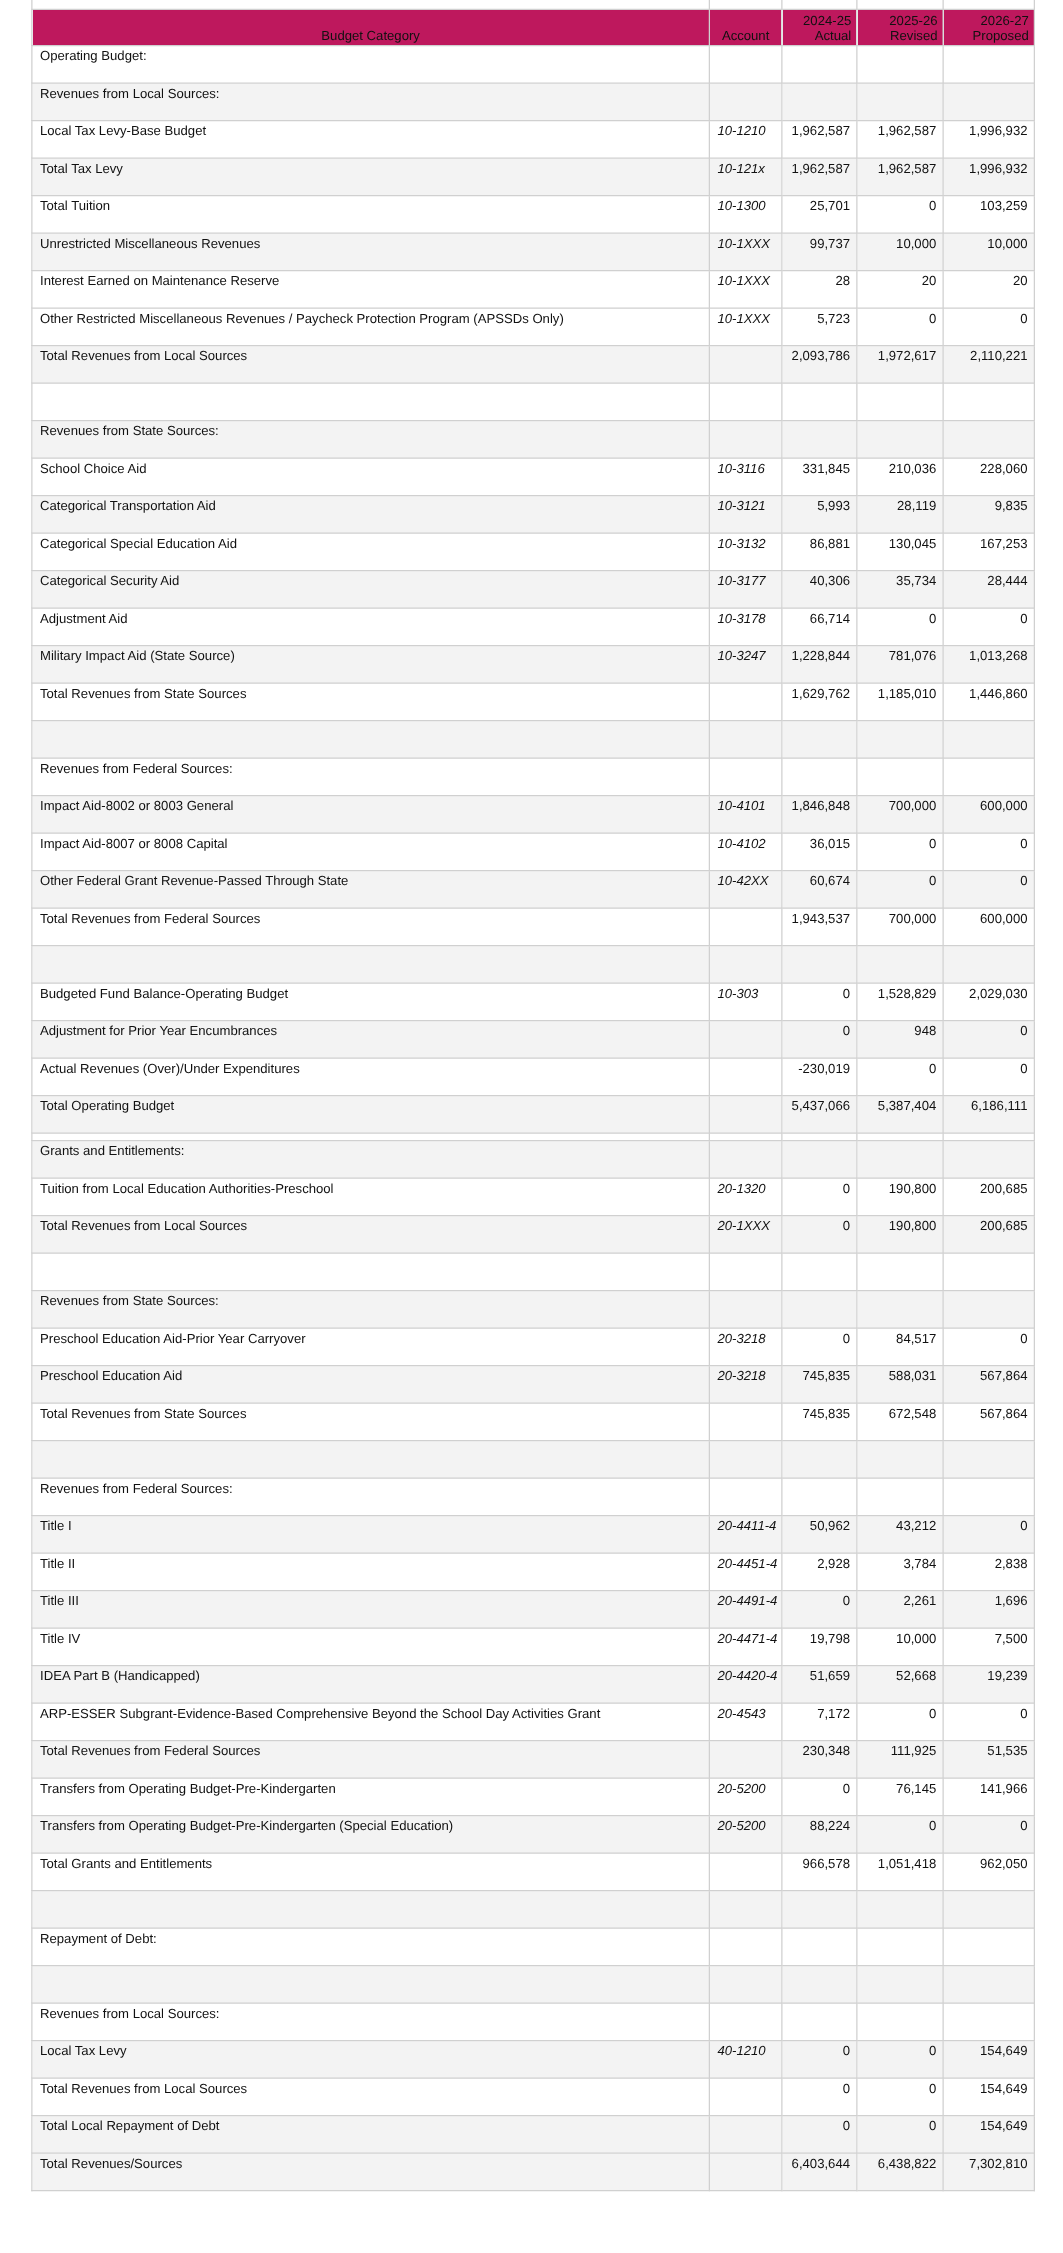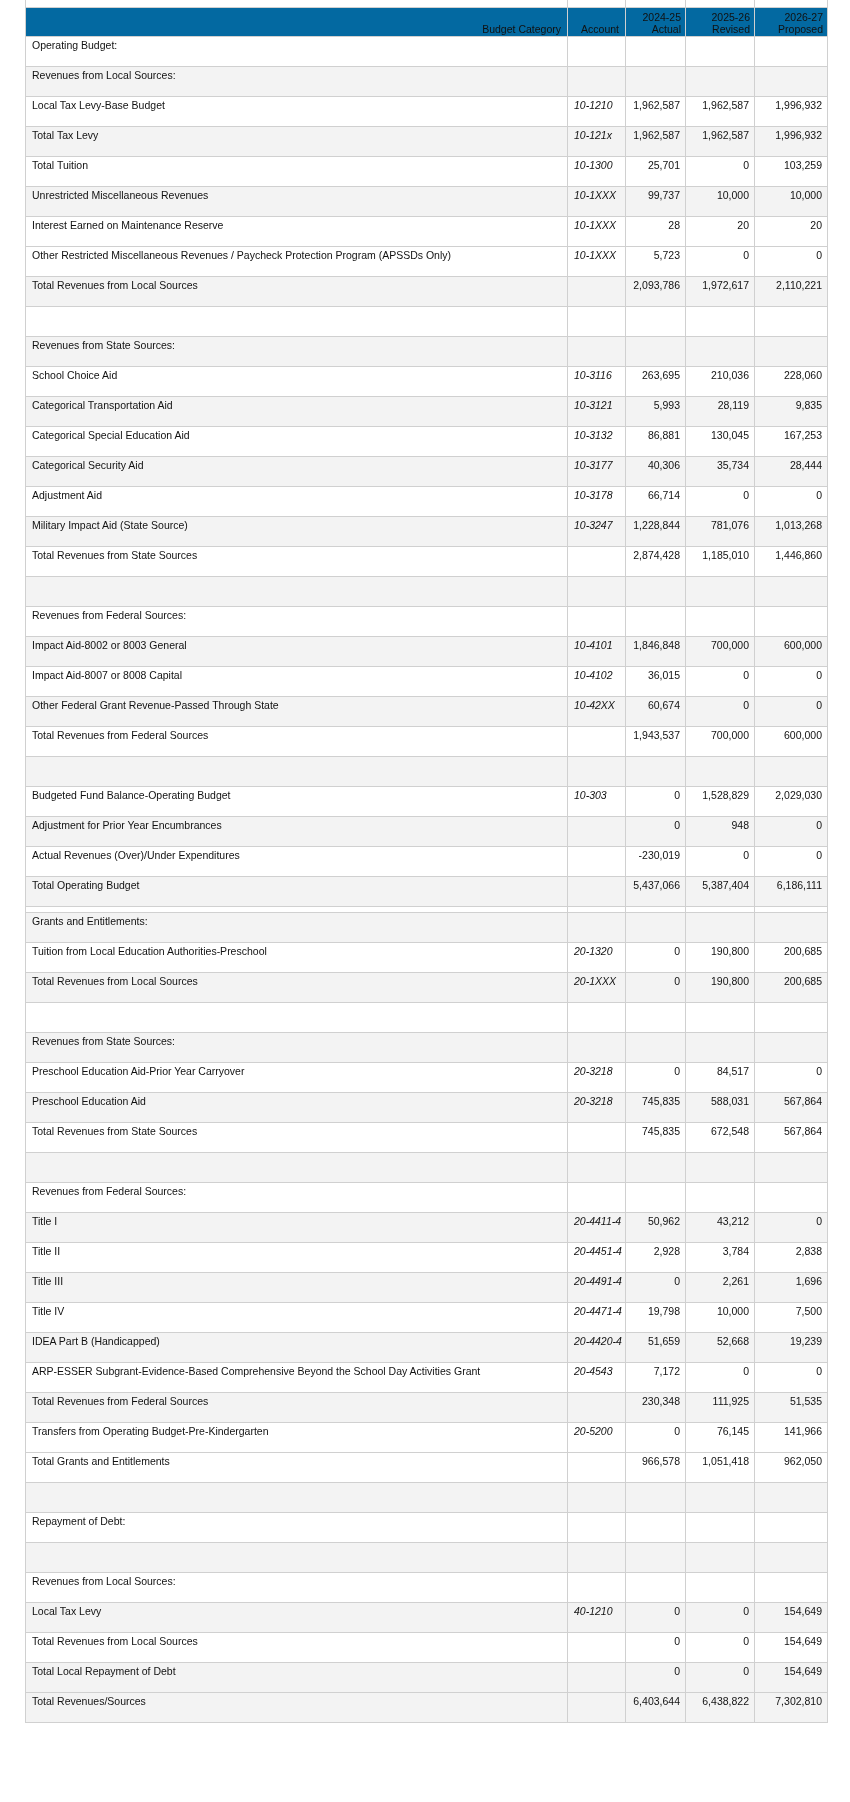--- a/index.html
+++ b/index.html
@@ -5,22 +5,22 @@
   html, body { margin:0; padding:0; background:#ffffff; }
   body { width:850px; height:1802px; overflow:hidden; position:relative;
          font-family:"Liberation Sans", sans-serif; font-size:10.5px; color:#111; }
   .wrap { position:absolute; left:25px; top:0; width:802px; }
   table { border-collapse:collapse; table-layout:fixed; width:802px; }
   col.c0 { width:542px; } col.c1 { width:58px; } col.c2 { width:60px; }
   col.c3 { width:69px; } col.c4 { width:73px; }
   td, th { border:1px solid #d0d0d0; padding:0 6px; overflow:hidden; white-space:nowrap;
            vertical-align:top; font-weight:normal; }
   tr.top td { height:7px; padding:0; background:#fff; border-top:none; }
-  tr.hdr th { height:27px; background:#0369a1; vertical-align:bottom; padding-bottom:1px; line-height:12px; }
-  tr.hdr th.l { text-align:right; }
+  tr.hdr th { height:27px; background:#be185d; vertical-align:bottom; padding-bottom:1px; line-height:12px; }
+  tr.hdr th.l { text-align:center; }
   tr.hdr th.r { text-align:right; padding-right:4px; }
   tbody tr.row td { height:27px; padding-top:2px; line-height:12px; }
   tbody tr.thin td { height:5px; padding:0; }
   tbody tr.odd td { background:#ffffff; }
   tbody tr.even td { background:#f3f3f3; }
   td.num { text-align:right; padding-right:5px; padding-left:2px; }
   td.acct { padding-left:6px; padding-right:0; text-overflow:clip;font-style:italic; }
   td.cat { padding-left:6px; }
 </style>
 </head>
@@ -134,21 +134,21 @@
         <tr class="row even">
           <td class="cat">Revenues from State Sources:</td>
           <td class="acct"></td>
           <td class="num"></td>
           <td class="num"></td>
           <td class="num"></td>
         </tr>
         <tr class="row odd">
           <td class="cat">School Choice Aid</td>
           <td class="acct">10-3116</td>
-          <td class="num">263,695</td>
+          <td class="num">331,845</td>
           <td class="num">210,036</td>
           <td class="num">228,060</td>
         </tr>
         <tr class="row even">
           <td class="cat">Categorical Transportation Aid</td>
           <td class="acct">10-3121</td>
           <td class="num">5,993</td>
           <td class="num">28,119</td>
           <td class="num">9,835</td>
         </tr>
@@ -176,21 +176,21 @@
         <tr class="row even">
           <td class="cat">Military Impact Aid (State Source)</td>
           <td class="acct">10-3247</td>
           <td class="num">1,228,844</td>
           <td class="num">781,076</td>
           <td class="num">1,013,268</td>
         </tr>
         <tr class="row odd">
           <td class="cat">Total Revenues from State Sources</td>
           <td class="acct"></td>
-          <td class="num">2,874,428</td>
+          <td class="num">1,629,762</td>
           <td class="num">1,185,010</td>
           <td class="num">1,446,860</td>
         </tr>
         <tr class="row even">
           <td class="cat"></td>
           <td class="acct"></td>
           <td class="num"></td>
           <td class="num"></td>
           <td class="num"></td>
         </tr>
@@ -390,20 +390,27 @@
           <td class="num">111,925</td>
           <td class="num">51,535</td>
         </tr>
         <tr class="row odd">
           <td class="cat">Transfers from Operating Budget-Pre-Kindergarten</td>
           <td class="acct">20-5200</td>
           <td class="num">0</td>
           <td class="num">76,145</td>
           <td class="num">141,966</td>
         </tr>
+        <tr class="row even">
+          <td class="cat">Transfers from Operating Budget-Pre-Kindergarten (Special Education)</td>
+          <td class="acct">20-5200</td>
+          <td class="num">88,224</td>
+          <td class="num">0</td>
+          <td class="num">0</td>
+        </tr>
         <tr class="row odd">
           <td class="cat">Total Grants and Entitlements</td>
           <td class="acct"></td>
           <td class="num">966,578</td>
           <td class="num">1,051,418</td>
           <td class="num">962,050</td>
         </tr>
         <tr class="row even">
           <td class="cat"></td>
           <td class="acct"></td>

